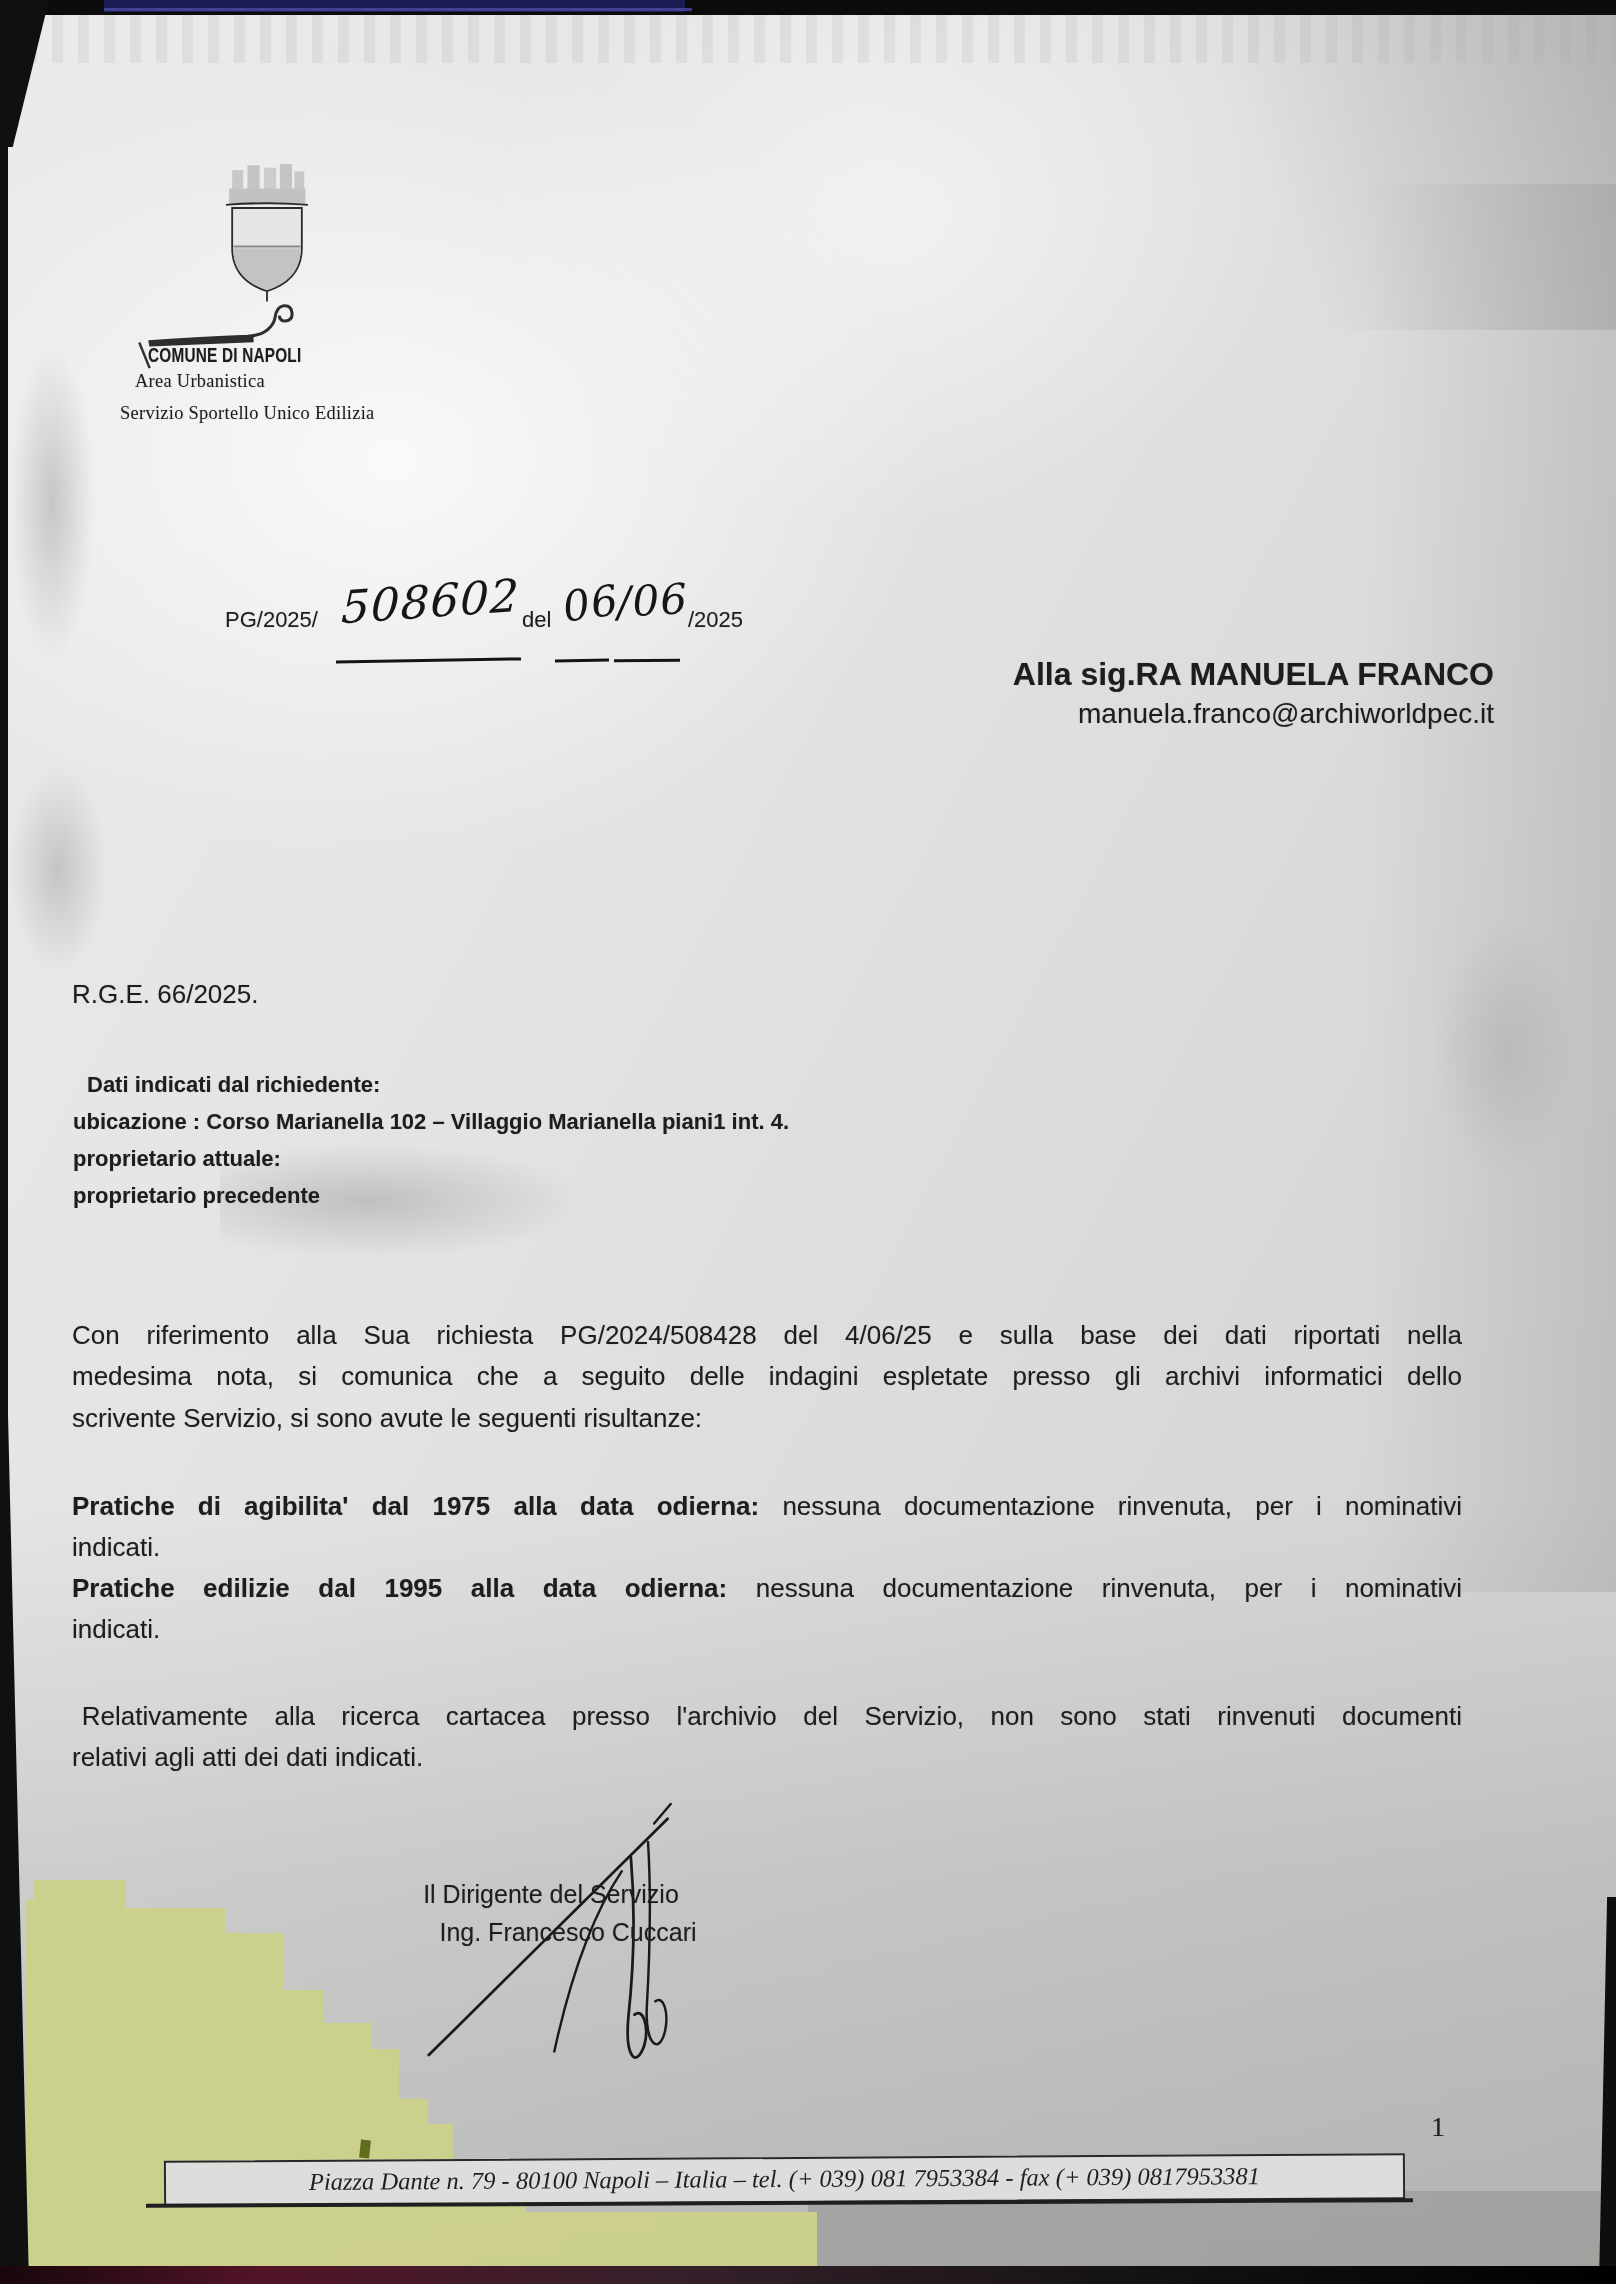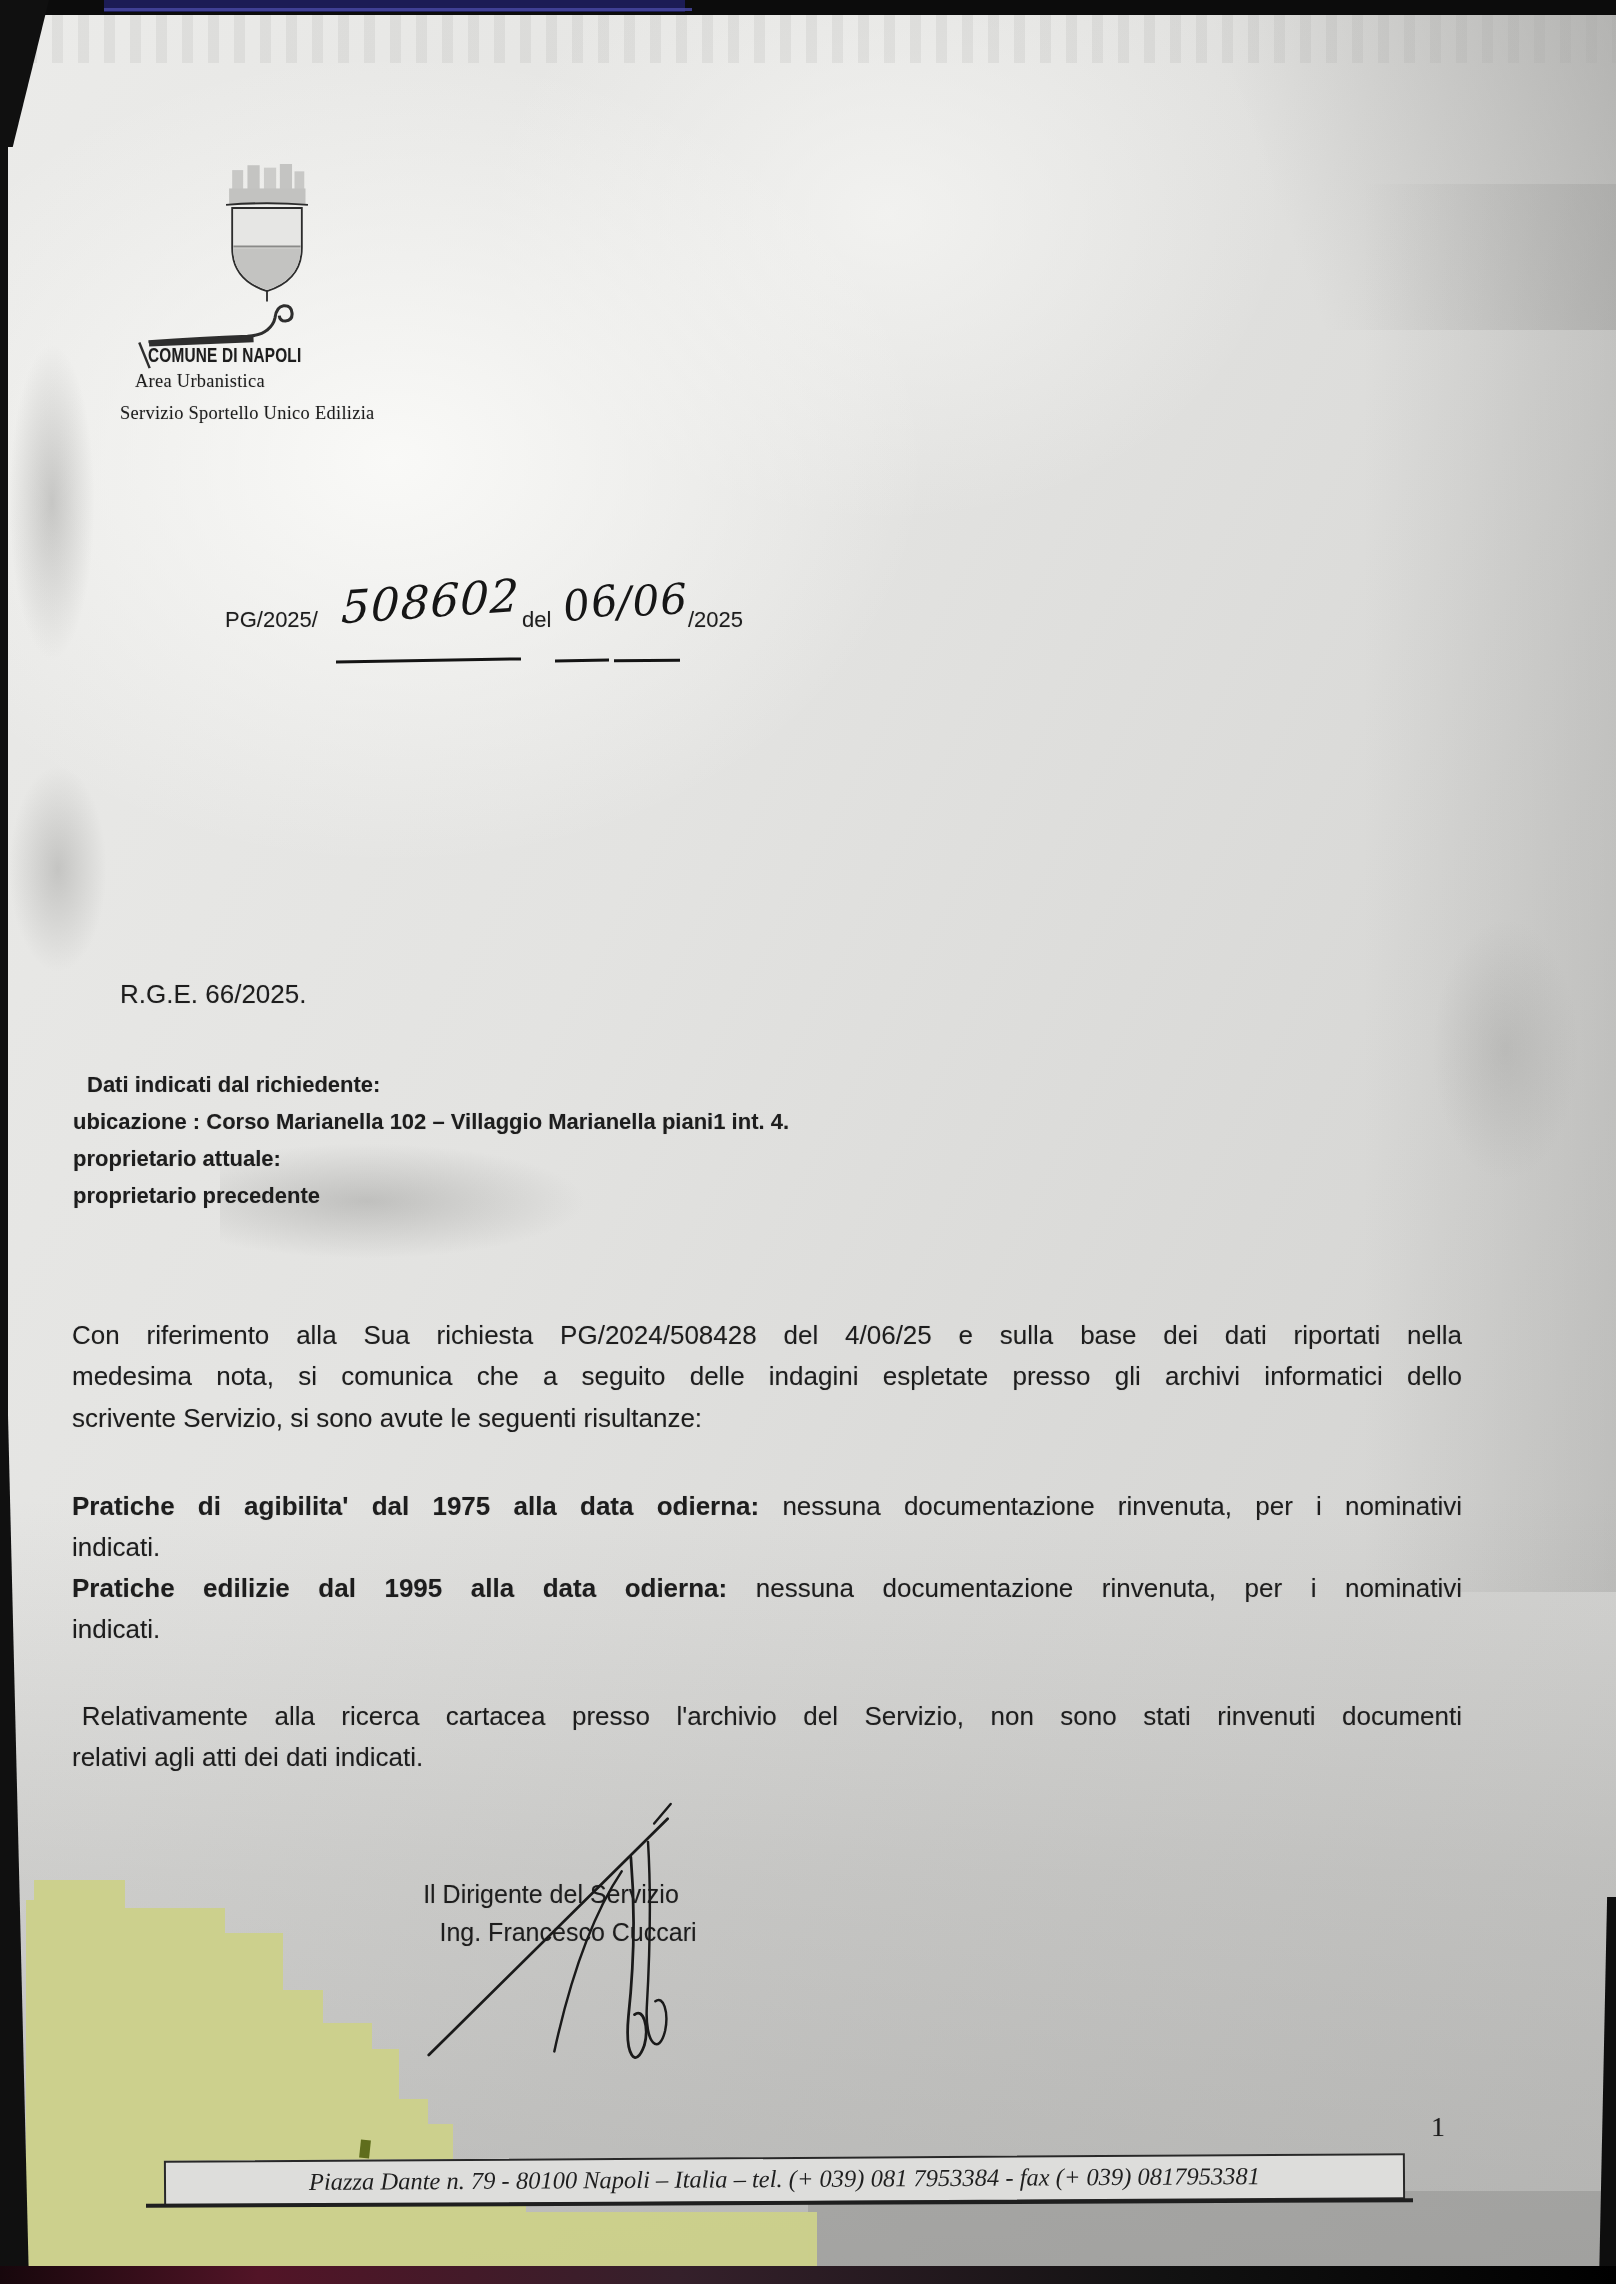--- a/index.html
+++ b/index.html
@@ -126,22 +126,26 @@
     <span class="abs hw" style="left:116px;top:-6.1px;font-size:45px;transform:rotate(-4deg) skewX(-6deg);">508602</span>
     <span class="uline" style="left:111px;top:78px;width:185px;transform:rotate(-1deg);"></span>
     <span class="abs typed proto" style="left:297px;top:26px;">del</span>
     <span class="abs hw" style="left:338px;top:-2.4px;font-size:42px;transform:rotate(-8deg);">06</span>
     <span class="uline" style="left:330px;top:78px;width:54px;transform:rotate(-1deg);"></span>
     <span class="abs hw" style="left:392px;top:-4.9px;font-size:42px;transform:rotate(-3deg);">/06</span>
     <span class="uline" style="left:389px;top:78px;width:66px;transform:rotate(-0.5deg);"></span>
     <span class="abs typed proto" style="left:463px;top:26px;">/2025</span>
   </div>
 
+  <div class="abs" style="left:955px;top:656px;width:539px;text-align:right;">
+    <div class="typed rcpt1">Alla sig.RA  MANUELA FRANCO</div>
+    <div class="typed rcpt2" style="margin-top:4.9px;">manuela.franco@archiworldpec.it</div>
+  </div>
 
-  <div class="bodyline typed" style="top:974px;margin-left:48px;">R.G.E. 66/2025.</div>
+  <div class="bodyline typed" style="top:974px;">R.G.E. 66/2025.</div>
 
   <div class="abs typed dati" style="left:87px;top:1072px;">Dati indicati dal richiedente:</div>
   <div class="abs typed dati" style="left:73px;top:1109px;">
     <span>ubicazione :</span><span>  Corso Marianella 102 – Villaggio Marianella  piani1 int. 4.</span>
   </div>
   <div class="abs typed dati" style="left:73px;top:1146px;">proprietario attuale:</div>
   <div class="abs typed dati" style="left:73px;top:1183px;">proprietario precedente</div>
 
   <div class="bodyline typed fj" style="top:1315px;">Con riferimento alla Sua richiesta PG/2024/508428 del 4/06/25 e sulla base dei dati riportati nella</div>
   <div class="bodyline typed fj" style="top:1356px;">medesima nota, si comunica  che a seguito delle indagini espletate presso gli archivi informatici dello</div>

